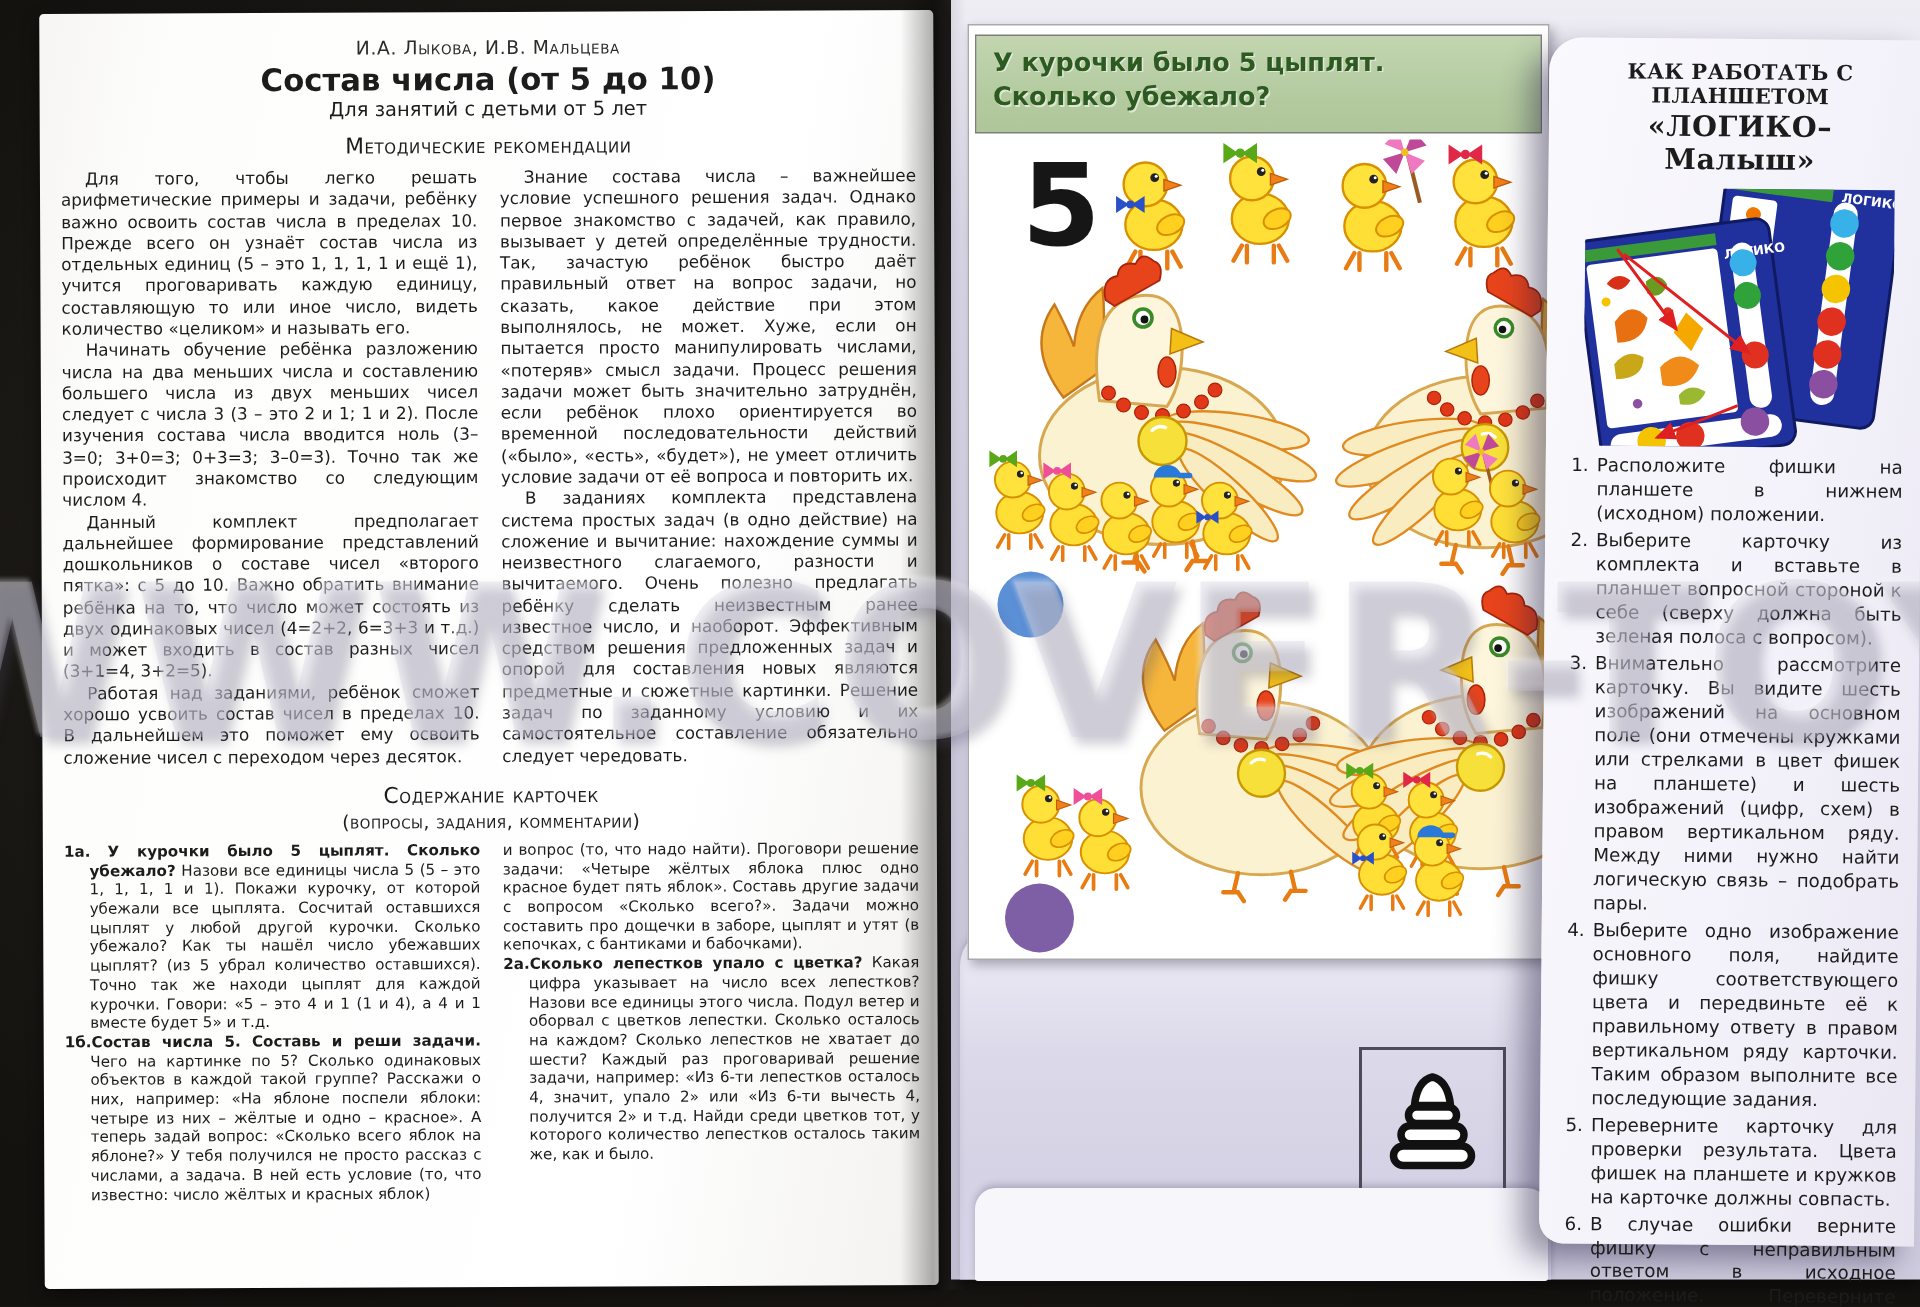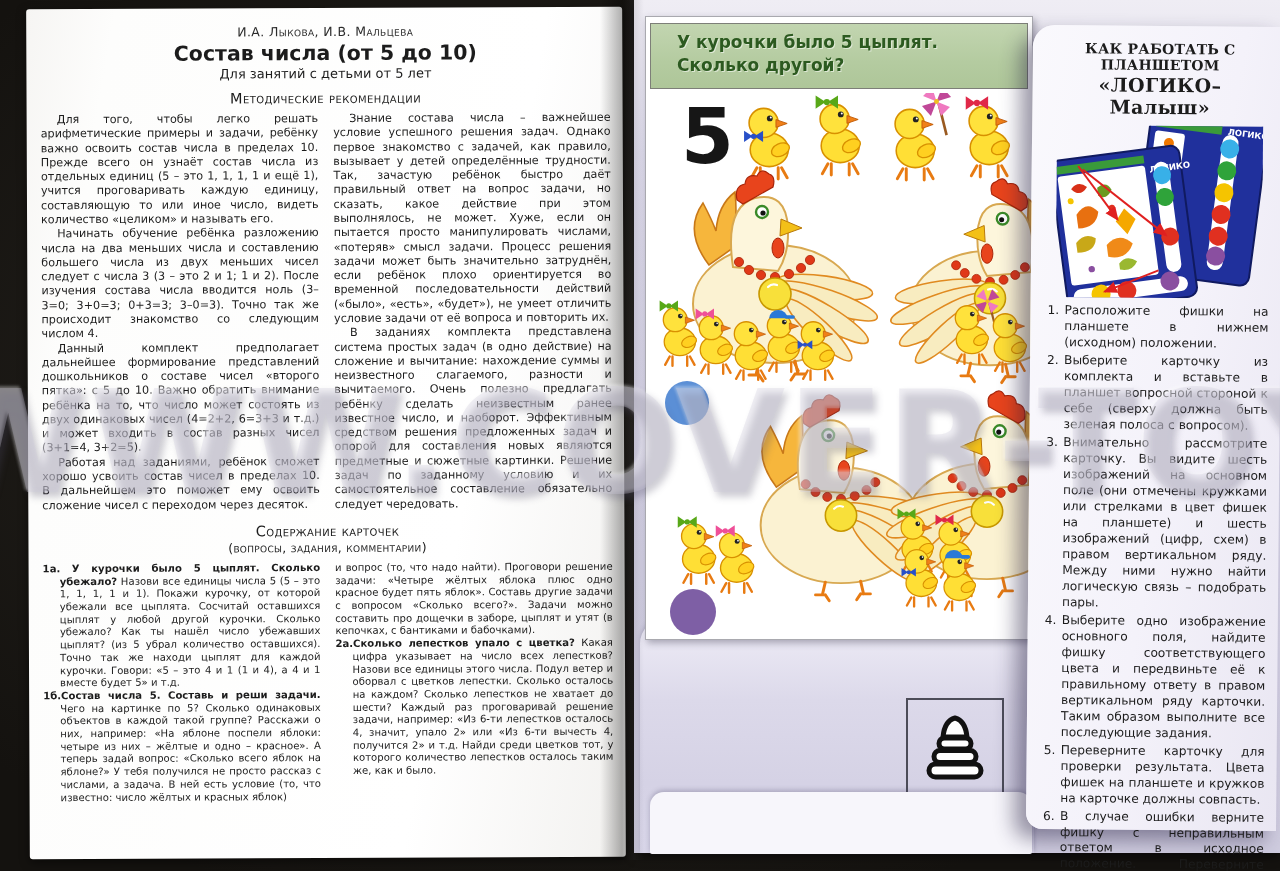--- a/index.html
+++ b/index.html
@@ -56,21 +56,21 @@
     border-radius:26px 4px 0 0; box-shadow:0 -2px 4px rgba(80,75,110,.25); }
   .stack-card { position:absolute; left:650px; top:792px; width:382px; height:62px;
     background:#f7f6fb; border-radius:14px 14px 2px 2px;
     box-shadow:0 -2px 5px rgba(70,65,100,.3); }
 
   .q-card { position:absolute; left:645px; top:16px; width:388px; height:624px;
     background:#fff; border:1px solid #a9a9af; overflow:hidden;
     box-shadow:2px 3px 7px rgba(40,38,60,.35); }
   .q-banner { position:absolute; left:4px; top:6px; width:378px; height:66px;
     background:linear-gradient(180deg,#c2d5b0 0%, #b4cba0 60%, #aec699 100%);
-    border:1px solid #7d7f78; padding:7px 26px; }
+    border:1px solid #7d7f78; padding:7px 11px; }
   .q-banner div { font-size:17px; font-weight:bold; color:#2c5a20; line-height:1.38;
     text-shadow:1px 1px 0 rgba(255,255,255,.55); }
   .q-art { position:absolute; left:1px; top:76px; }
 
   .pyr-box { position:absolute; left:906px; top:698px; width:98px; height:100px;
     border:2px solid #4c4c58; display:flex; align-items:center; justify-content:center; }
 
   
   .sidebar { position:absolute; left:1033px; top:27px; width:250px; height:804px;
     background:linear-gradient(100deg,#faf9fd 0%, #f4f2fa 55%, #e9e6f2 100%);
@@ -138,21 +138,21 @@
 </div>
 
 <div class="spine"></div>
 
 <div class="envelope"></div>
 <div class="pocket-front"></div>
 
 <div class="q-card">
   <div class="q-banner">
     <div>У курочки было 5 цыплят.</div>
-    <div>Сколько другой?</div>
+    <div>Сколько убежало?</div>
   </div>
 
   <svg class="q-art" width="386" height="546" viewBox="0 0 386 546">
     <defs>
       <g id="chick">
         <path d="M16 56 l-5 9 M19 56 l0 10 M38 56 l5 9 M35 56 l0 10" stroke="#e87b12" stroke-width="2.6" fill="none" stroke-linecap="round"></path>
         <ellipse cx="27" cy="40" rx="17" ry="15" fill="#ffdf35" stroke="#d89000" stroke-width="1.4"></ellipse>
         <circle cx="22" cy="16" r="13" fill="#ffe23c" stroke="#d89000" stroke-width="1.4"></circle>
         <ellipse cx="37" cy="40" rx="8.5" ry="5.5" fill="#ffd020" stroke="#d89000" stroke-width="1.2" transform="rotate(-25 37 40)"></ellipse>
         <polygon points="33,13 43,16.5 33,20" fill="#f08018" stroke="#c05c08" stroke-width="0.8"></polygon>

